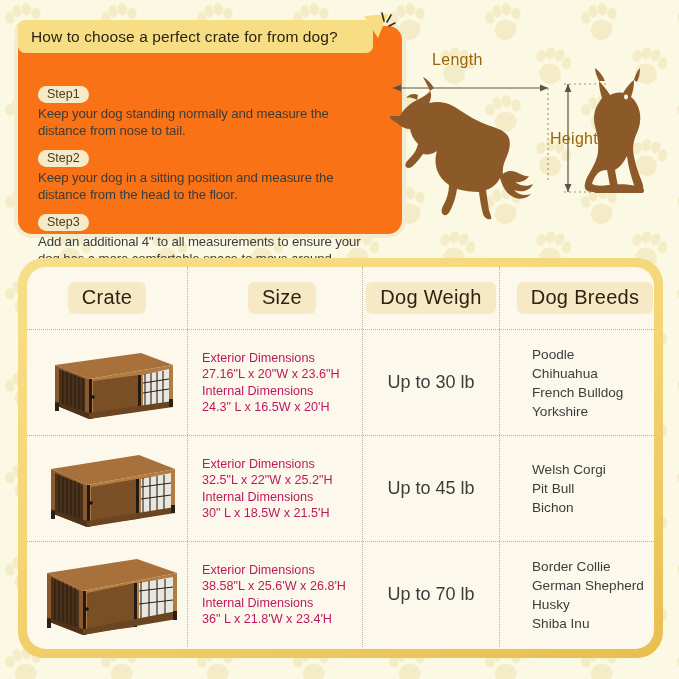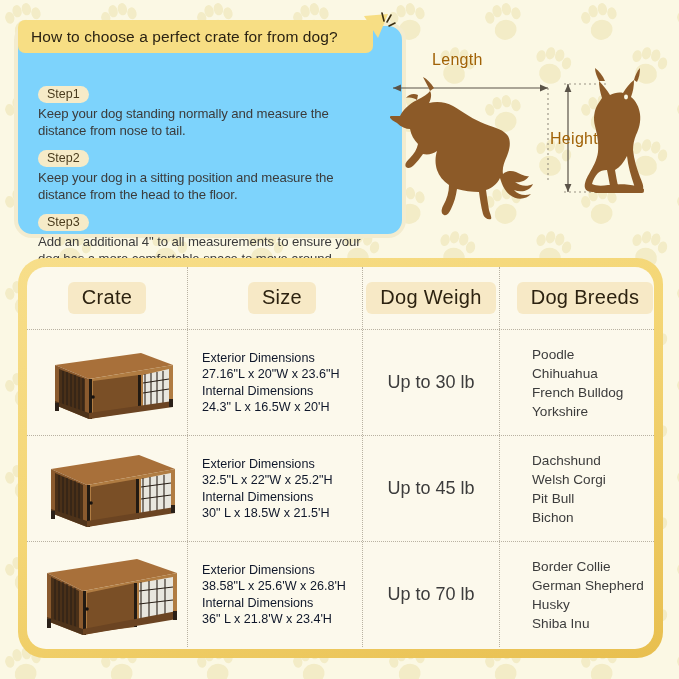--- a/index.html
+++ b/index.html
@@ -7,21 +7,21 @@
     width:679px;height:679px;overflow:hidden;
     background:#FBF8E4;
     font-family:"Liberation Sans", sans-serif;
     position:relative;
   }
   
   #paw-bg{position:absolute;inset:0;z-index:0;pointer-events:none;}
   
   .info-card{
     position:absolute;left:14px;top:22px;width:392px;height:216px;
-    background:#7dd3fc;
+    background:#f97316;
     border:4px solid #F3ECCF;
     border-radius:18px;
     box-sizing:border-box;
     z-index:3;
   }
   .info-title{
     position:absolute;left:18px;top:20px;
     width:355px;height:33px;
     background:#F7DE84;
     border-radius:7px;
@@ -91,21 +91,21 @@
   .c-breeds{flex:1 1 auto;padding-left:16px;}
   .head .tcell{align-items:center;justify-content:center;}
   .head-pill{
     background:#F7E9C6;
     border-radius:6px;
     padding:4px 14px 5px 14px;
     font-size:20px;color:#2C2210;
     letter-spacing:.3px;
     white-space:nowrap;
   }
-  .size-text{font-size:12.6px;color:#0f172a;line-height:16.5px;white-space:nowrap;}
+  .size-text{font-size:12.6px;color:#be185d;line-height:16.5px;white-space:nowrap;}
   .weight-text{font-size:18px;color:#3C3C3C;}
   .breed-line{font-size:13.6px;color:#3C3C3C;line-height:19px;margin-left:16px;}
   .crate-img{width:148px;height:96px;display:block;}
 </style>
 </head>
 <body>
 
 <svg id="paw-bg" viewBox="0 0 679 679" width="679" height="679">
   <defs>
     <g id="paw">
@@ -315,21 +315,20 @@
       <div class="tcell c-size">
         <div class="size-text">Exterior Dimensions</div>
         <div class="size-text">32.5"L x 22"W x 25.2"H</div>
         <div class="size-text">Internal Dimensions</div>
         <div class="size-text">30" L x 18.5W x 21.5'H</div>
       </div>
       <div class="tcell c-weight">
         <div class="weight-text">Up to 45 lb</div>
       </div>
       <div class="tcell c-breeds">
-        <div class="breed-line">Dachshund</div>
         <div class="breed-line">Welsh Corgi</div>
         <div class="breed-line">Pit Bull</div>
         <div class="breed-line">Bichon</div>
       </div>
     </div>
 
     <div class="trow body">
       <div class="tcell c-crate">
         <svg class="crate-img" viewBox="0 0 148 96">
           <rect width="148" height="96" fill="#FCF9EC"></rect>

